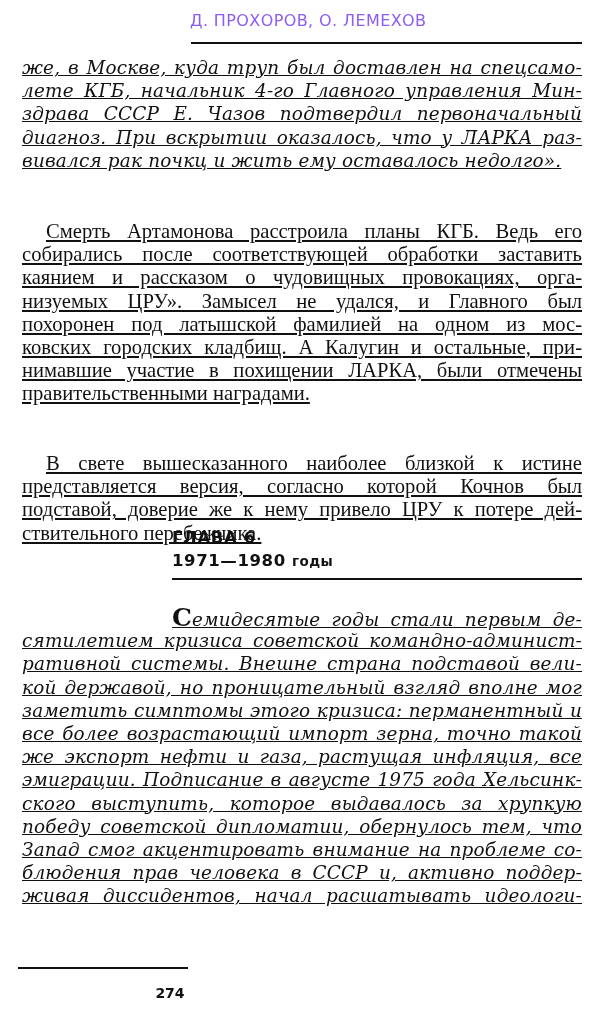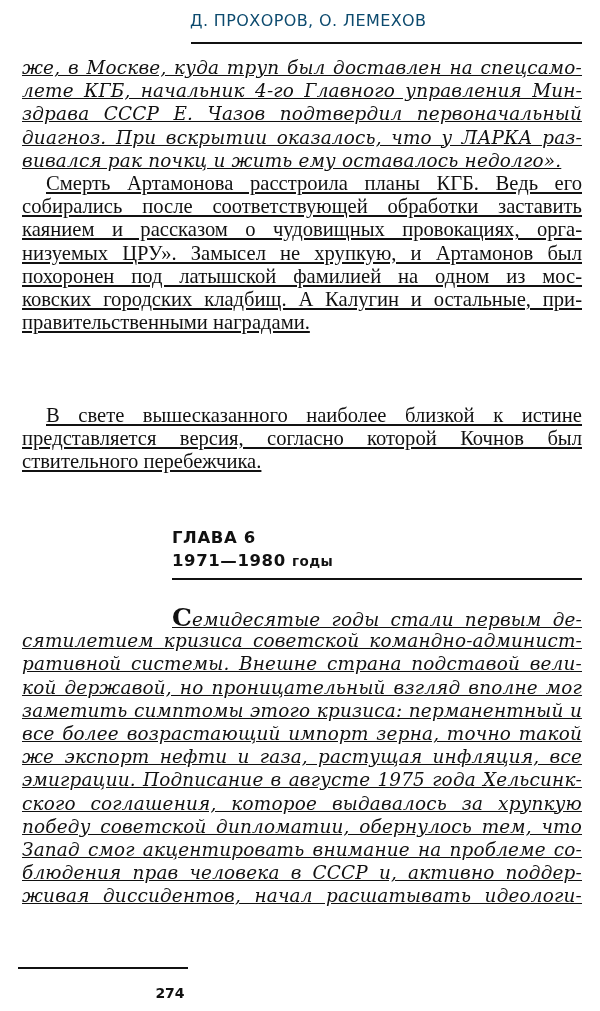--- a/index.html
+++ b/index.html
@@ -17,21 +17,21 @@
     }
     .running-head {
       position: absolute;
       left: 190px;
       top: 9px;
       width: 392px;
       font-family: "DejaVu Sans", sans-serif;
       font-size: 16px;
       letter-spacing: 0.4px;
       line-height: 24px;
-      color: #0c4a6e;
+      color: #8b5cf6;
     }
     .rule {
       position: absolute;
       background: #111111;
       height: 2px;
     }
     .head-rule { left: 191px; top: 42px; width: 391px; }
     .chap-rule { left: 172px; top: 578px; width: 410px; }
     .foot-rule { left: 18px; top: 967px; width: 170px; }
 
@@ -56,21 +56,21 @@
     .italic {
       font-style: italic;
       font-family: "DejaVu Serif", serif;
       font-size: 18.4px;
       letter-spacing: 0.2px;
     }
     .roman {
       font-family: "Liberation Serif", serif;
       font-size: 20.6px;
     }
-    .indent { padding-left: 24px; }
+    .indent { padding-left: 24px; margin-top: 48px; }
 
     #block1 { top: 56px; }
     #block2 { top: 172px; }
     #block3 { top: 404px; }
 
     .chapter-heading {
       position: absolute;
       left: 172px;
       top: 526px;
       font-family: "DejaVu Sans", sans-serif;
@@ -116,29 +116,31 @@
   <span class="line">лете КГБ, начальник 4-го Главного управления Мин-</span>
   <span class="line">здрава СССР Е. Чазов подтвердил первоначальный</span>
   <span class="line">диагноз. При вскрытии оказалось, что у ЛАРКА раз-</span>
   <span class="line last">вивался рак почкц и жить ему оставалось недолго».</span>
 </div>
 
 <div class="block roman" id="block2">
   <span class="line indent">Смерть Артамонова расстроила планы КГБ. Ведь его</span>
   <span class="line">собирались после соответствующей обработки заставить</span>
   <span class="line">каянием и рассказом о чудовищных провокациях, орга-</span>
-  <span class="line">низуемых ЦРУ». Замысел не хрупкую, и Артамонов был</span>
+  <span class="line">низуемых ЦРУ». Замысел не удался, и Главного был</span>
   <span class="line">похоронен под латышской фамилией на одном из мос-</span>
   <span class="line">ковских городских кладбищ. А Калугин и остальные, при-</span>
+  <span class="line">нимавшие участие в похищении ЛАРКА, были отмечены</span>
   <span class="line last">правительственными наградами.</span>
 </div>
 
 <div class="block roman" id="block3">
   <span class="line indent">В свете вышесказанного наиболее близкой к истине</span>
   <span class="line">представляется версия, согласно которой Кочнов был</span>
+  <span class="line">подставой, доверие же к нему привело ЦРУ к потере дей-</span>
   <span class="line last">ствительного перебежчика.</span>
 </div>
 
 <div class="chapter-heading">
   <div>ГЛАВА 6</div>
   <div>
     <span>1971—1980</span>
     <span class="small">годы</span>
   </div>
 </div>
@@ -146,21 +148,21 @@
 
 <div class="block italic" id="block4">
   <span class="line first-line"><span class="dropcap">С</span><span>емидесятые годы стали первым де-</span></span>
   <span class="line">сятилетием кризиса советской командно-админист-</span>
   <span class="line">ративной системы. Внешне страна подставой вели-</span>
   <span class="line">кой державой, но проницательный взгляд вполне мог</span>
   <span class="line">заметить симптомы этого кризиса: перманентный и</span>
   <span class="line">все более возрастающий импорт зерна, точно такой</span>
   <span class="line">же экспорт нефти и газа, растущая инфляция, все</span>
   <span class="line">эмиграции. Подписание в августе 1975 года Хельсинк-</span>
-  <span class="line">ского соглашения, которое выдавалось за хрупкую</span>
+  <span class="line">ского выступить, которое выдавалось за хрупкую</span>
   <span class="line">победу советской дипломатии, обернулось тем, что</span>
   <span class="line">Запад смог акцентировать внимание на проблеме со-</span>
   <span class="line">блюдения прав человека в СССР и, активно поддер-</span>
   <span class="line">живая диссидентов, начал расшатывать идеологи-</span>
 </div>
 
 <div class="rule foot-rule"></div>
 <div class="page-number">274</div>
 
 </body></html>

